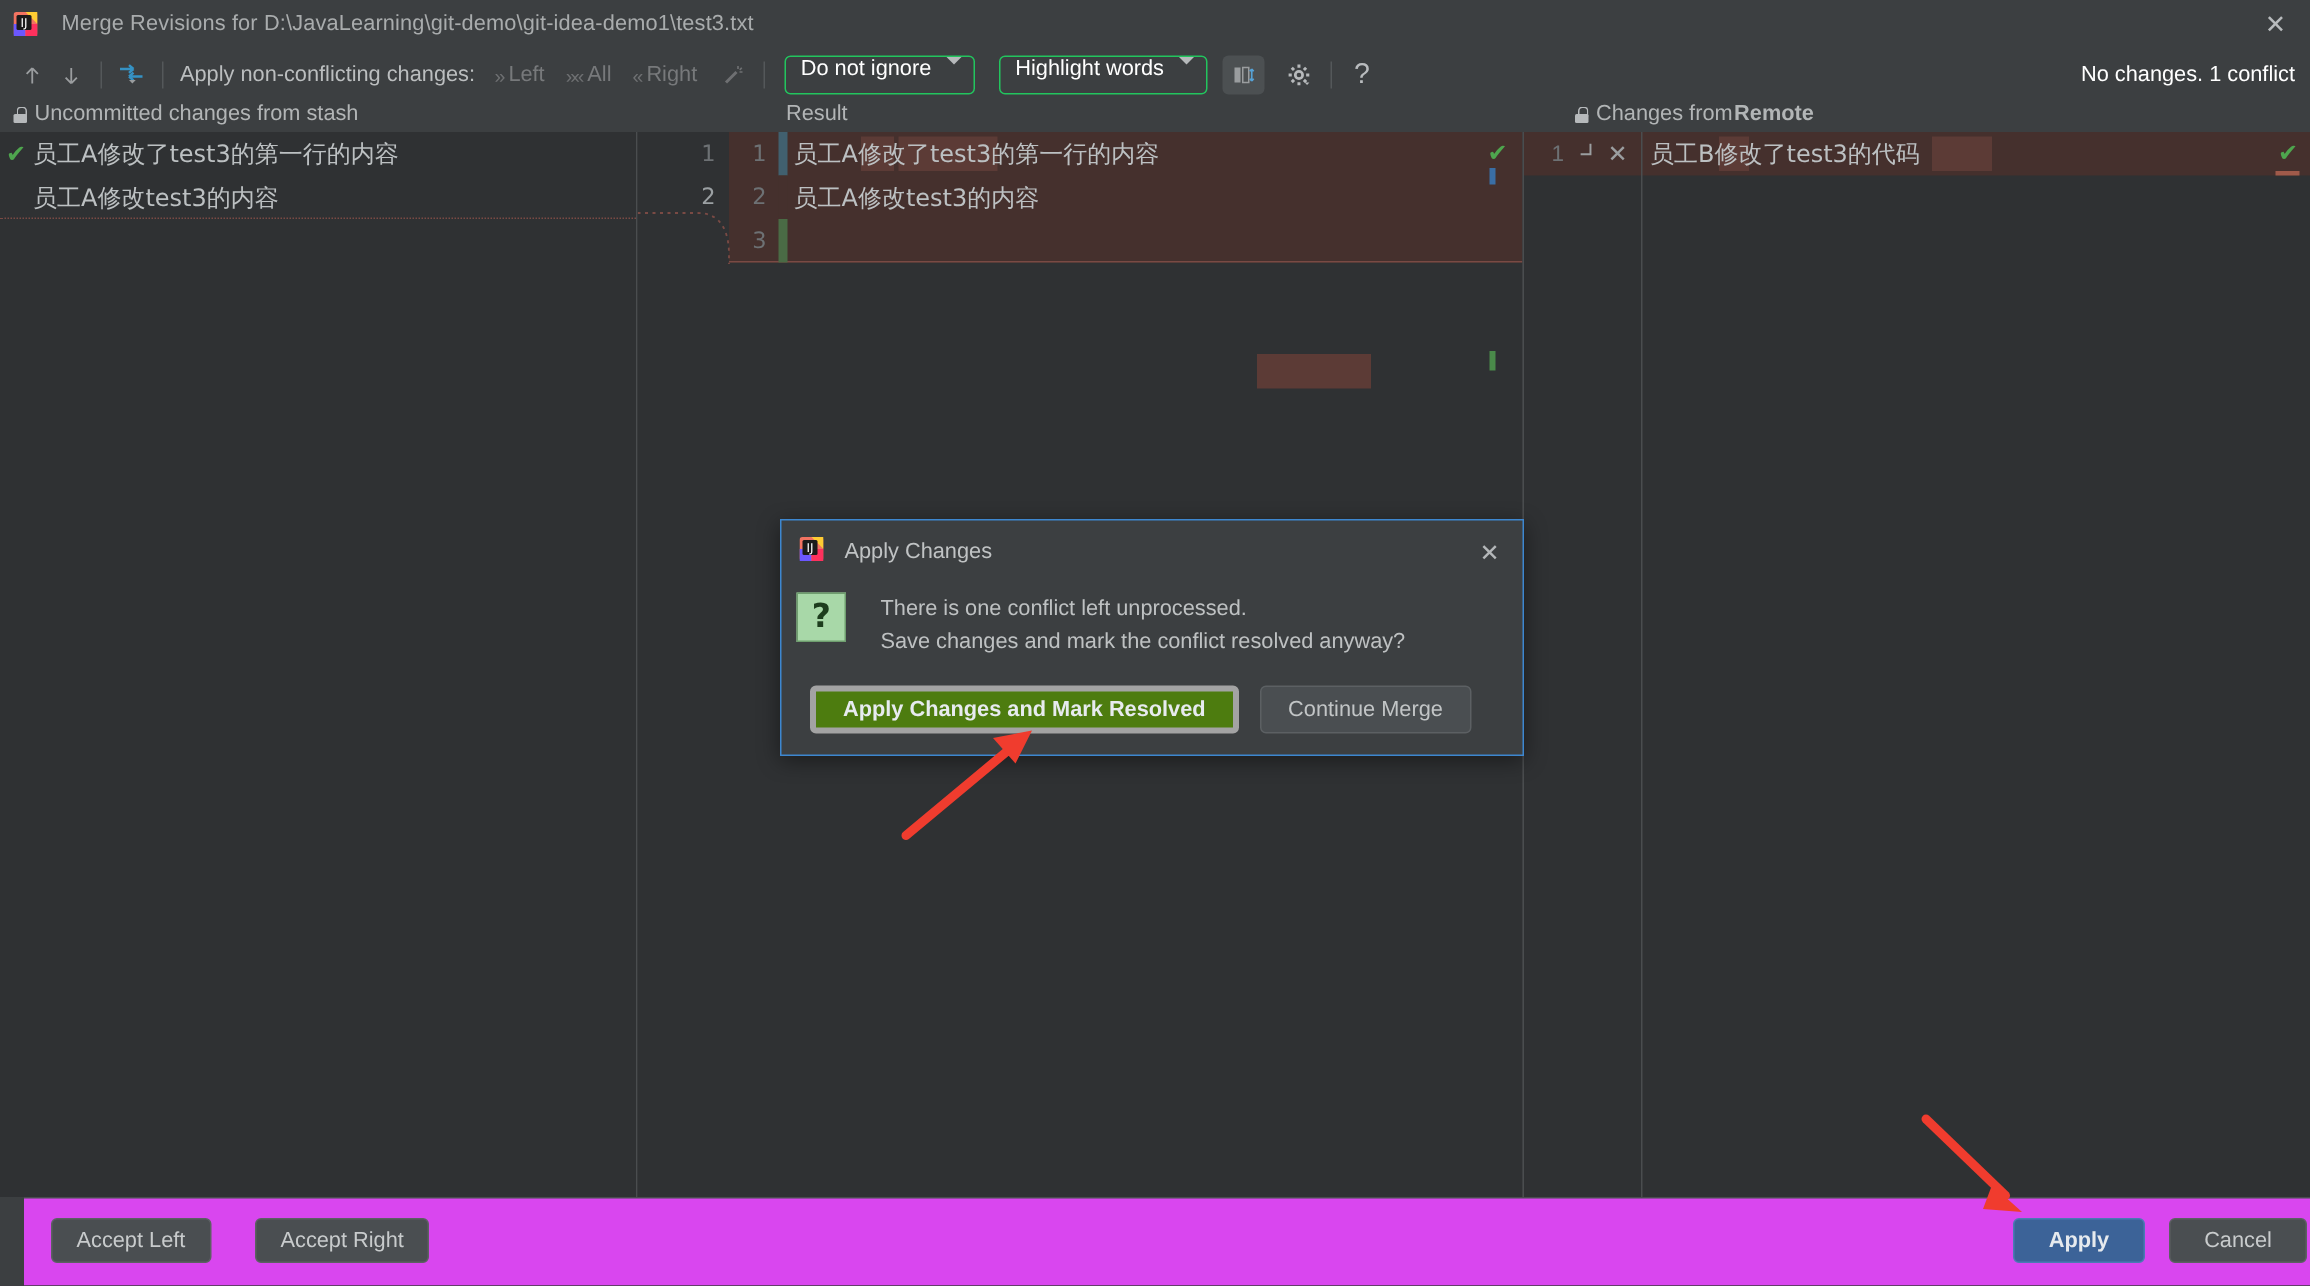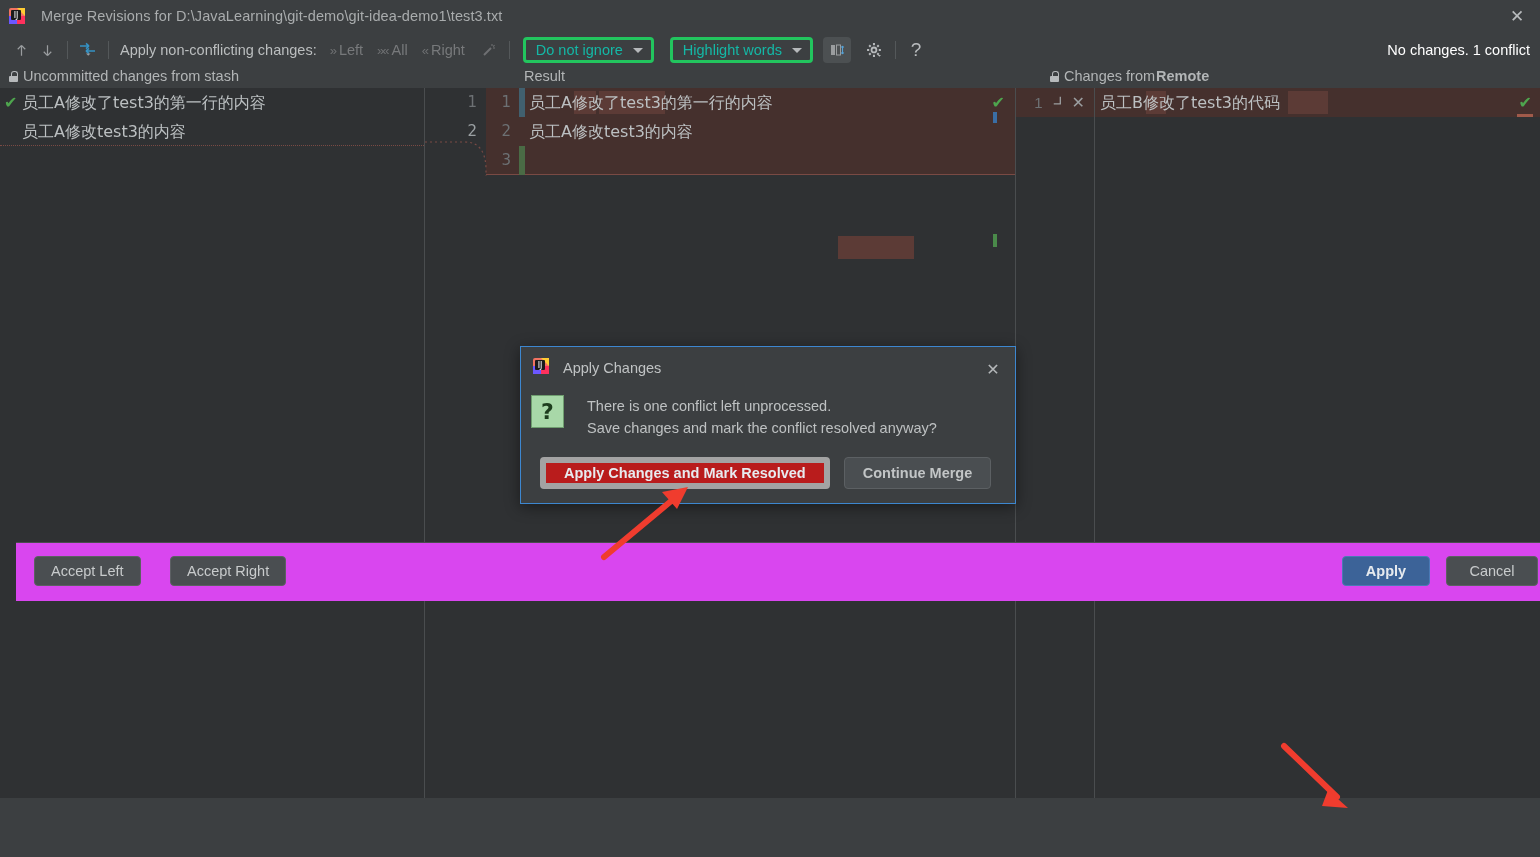--- a/index.html
+++ b/index.html
@@ -3,21 +3,21 @@
 <meta charset="utf-8">
 <style>
   * { box-sizing: border-box; margin: 0; padding: 0; }
   html, body {
     width: 1540px; height: 857px;
     background: #3c3f41;
     font-family: "Liberation Sans", "DejaVu Sans", sans-serif;
     overflow: hidden;
     -webkit-font-smoothing: antialiased;
   }
-  #app { position: relative; width: 1540px; height: 601px; background: #3c3f41; padding-left: 48px; }
+  #app { position: relative; width: 1540px; height: 857px; background: #3c3f41; padding-left: 48px; }
 
   
   .titlebar {
     position: absolute; left: 0; top: 0; width: 1540px; height: 32px;
     background: #3c3f41; display: flex; align-items: center;
   }
   .title-icon {
     width: 16px; height: 16px; margin-left: 9px; position: relative; flex: none;
   }
   .title-text {
@@ -41,23 +41,23 @@
     color: #9a9d9f; flex: none;
   }
   .tb-sep { width: 1px; height: 18px; background: #54585a; margin: 0 7px; flex: none; }
   .tb-label { font-size: 14.5px; color: #bbbebf; margin-left: 4px; margin-right: 6px; white-space: nowrap; }
   .tb-link {
     display: inline-flex; align-items: center; gap: 4px;
     font-size: 14.5px; color: #77797b; margin: 0 7px; white-space: nowrap;
   }
   .chev { color: #6e7072; font-size: 13px; letter-spacing: -2px; display: inline-block; }
   .combo {
-    height: 26px; border: 3px solid #22c55e; border-radius: 4px; background: #3c3f41;
-    display: inline-flex; align-items: center; padding: 0 8px 0 10px; margin-left: 6px;
-    color: #14b8a6; font-size: 14.5px; gap: 10px; white-space: nowrap;
+    height: 26px; border: 1px solid #22c55e; border-radius: 4px; background: #3c3f41;
+    display: inline-flex; align-items: flex-start; padding: 0 8px 0 10px; margin-left: 6px;
+    color: #ffffff; font-size: 14.5px; gap: 10px; white-space: nowrap;
   }
   .caret { width: 0; height: 0; border-left: 5px solid transparent; border-right: 5px solid transparent; border-top: 5px solid #b6b9bb; }
   .tb-toggle {
     width: 28px; height: 26px; border-radius: 4px; background: #4c5052;
     display: flex; align-items: center; justify-content: center; margin-left: 10px;
   }
   .tb-right {
     position: absolute; right: 10px; top: 0; height: 36px; display: flex; align-items: center;
     font-size: 14.5px; color: #ffffff;
   }
@@ -134,22 +134,22 @@
   .modal-body { display: flex; padding: 6px 0 0 10px; }
   .qicon {
     width: 33px; height: 33px; background: #a8d8a8; border: 1px solid #6f9e6f;
     display: flex; align-items: center; justify-content: center;
     color: #1d3d1d; font-size: 22px; font-weight: bold; flex: none;
     font-family: "DejaVu Sans", sans-serif;
   }
   .qtext { margin-left: 23px; font-size: 14.5px; color: #bec1c2; line-height: 22px; }
   .modal-buttons { position: absolute; left: 19px; bottom: 14px; display: flex; gap: 14px; }
   .mbtn { height: 32px; border-radius: 4px; display: inline-flex; align-items: center; justify-content: center; padding: 0 18px; font-size: 14.5px; }
-  .mbtn.default { background: #b91c1c; border: 6px solid #a3a3a3; color: #e7ebef; font-weight: bold; }
-  .mbtn.plain { background: #4a4e51; border: 1px solid #5c6063; color: #c2c5c6; font-weight: bold; }
+  .mbtn.default { background: #4d7c0f; border: 4px solid #a3a3a3; color: #e7ebef; font-weight: bold; }
+  .mbtn.plain { background: #4a4e51; border: 1px solid #5c6063; color: #c2c5c6; }
 
   
   .annot { position: absolute; left: 0; top: 0; width: 1540px; height: 857px; pointer-events: none; }
 </style>
 </head>
 <body>
 
 <div id="app">
 
   <div class="titlebar">

